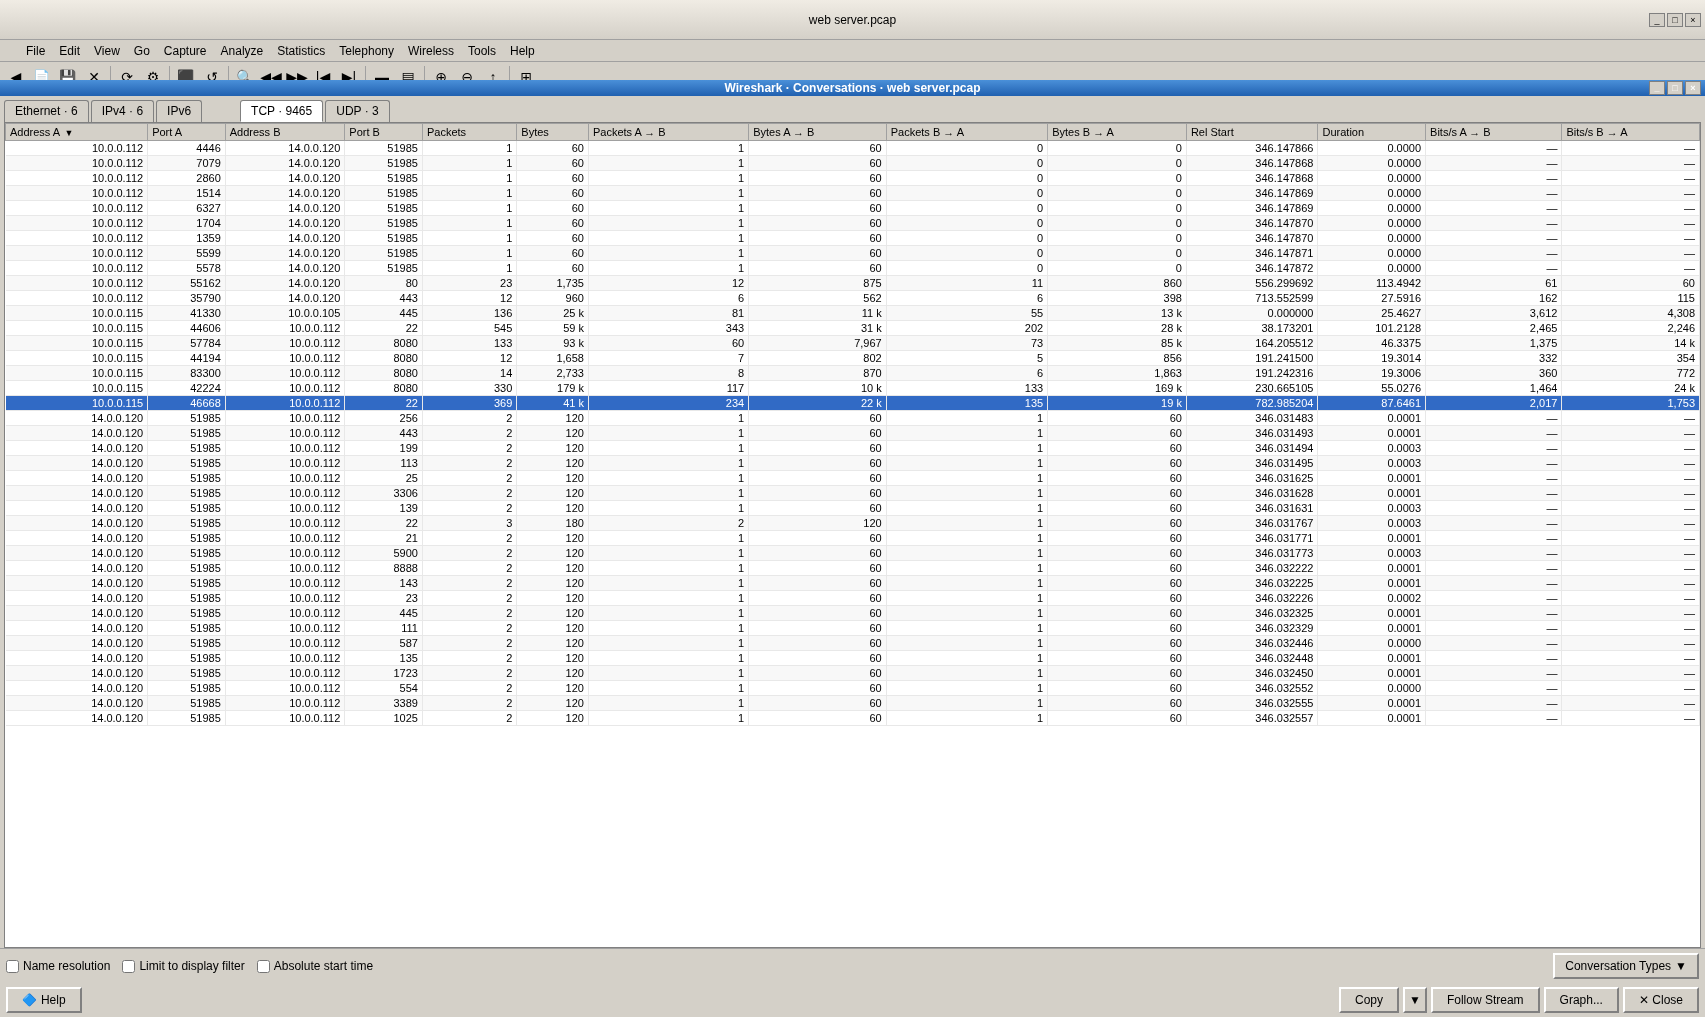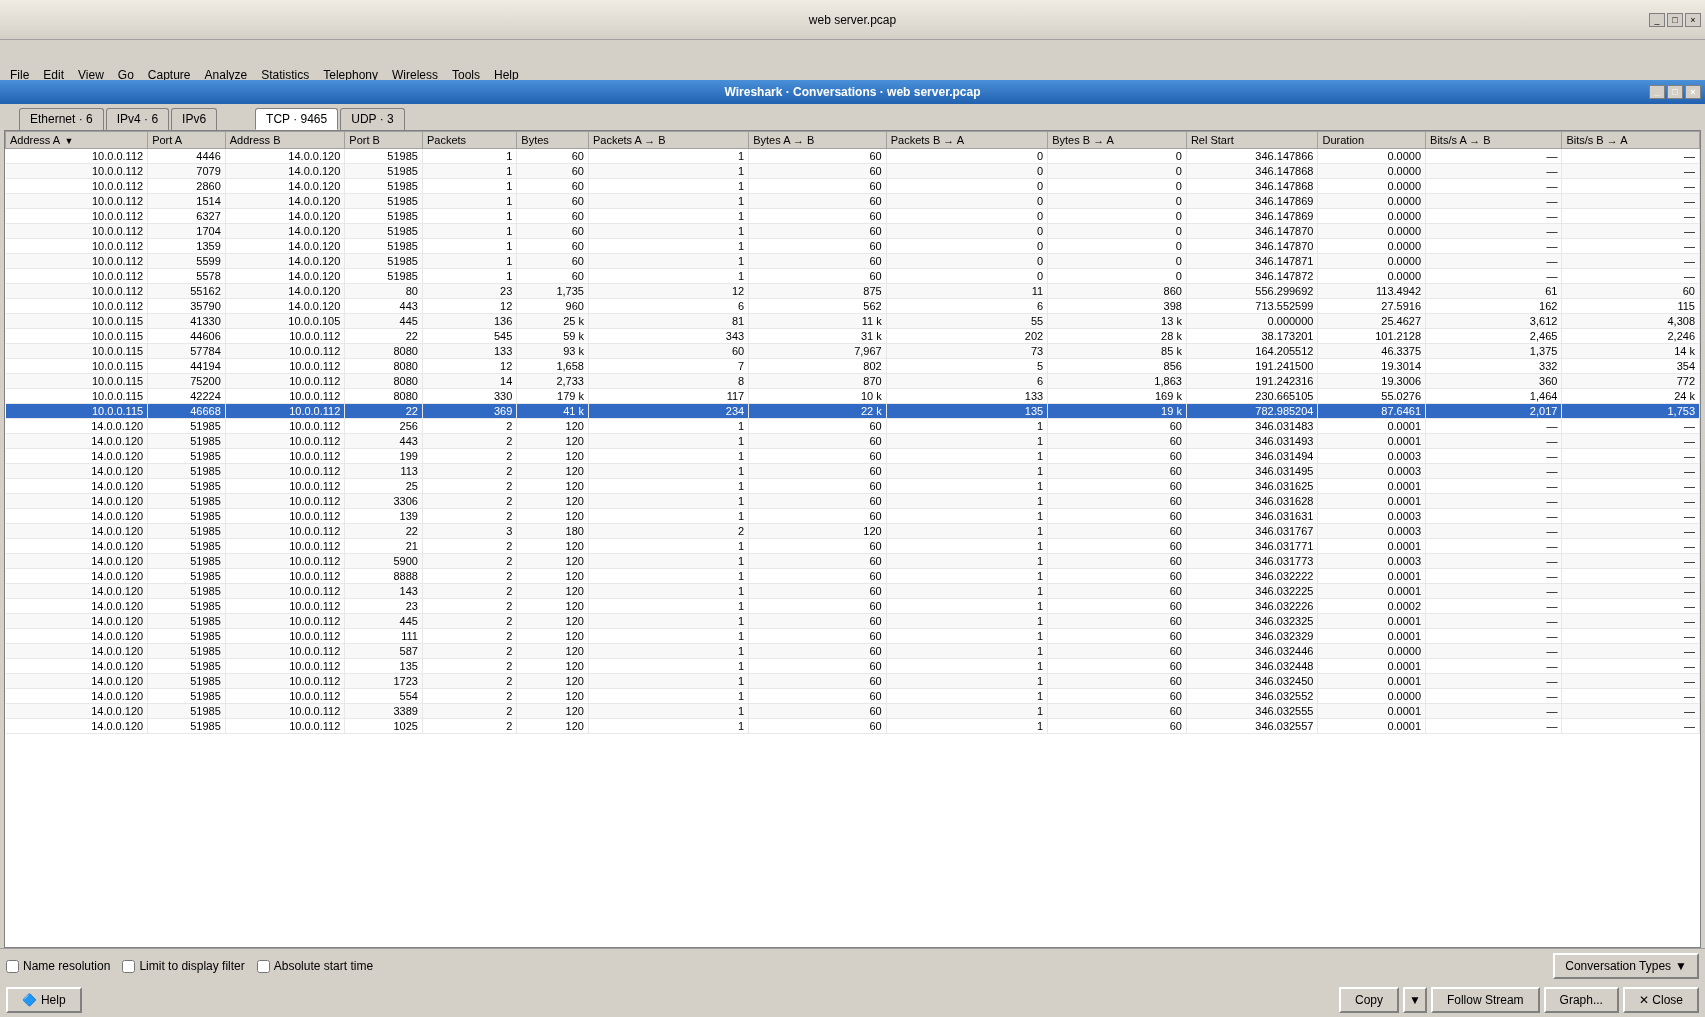--- a/index.html
+++ b/index.html
@@ -30,24 +30,23 @@
       display: flex; align-items: center; justify-content: center;
       cursor: pointer;
     }
 
     
     .menu-bar {
       background: #d4d0c8;
       height: 22px;
       display: flex;
       align-items: center;
-      padding: 0 4px;
+      padding: 0 20px;
       border-bottom: 1px solid #a0a0a0;
       gap: 2px;
-      margin-top: 24px;
     }
     .menu-item {
       padding: 2px 6px;
       cursor: pointer;
       font-size: 12px;
     }
 
     
     .toolbar {
       background: #d4d0c8;
@@ -76,39 +75,39 @@
       right: 0;
       bottom: 0;
       background: #d4d0c8;
       display: flex;
       flex-direction: column;
     }
 
     .conv-title-bar {
       background: linear-gradient(to bottom, #4a90d9, #2060b0);
       color: white;
-      height: 24px;
+      height: 16px;
       display: flex;
       align-items: center;
       justify-content: center;
       font-size: 12px;
       font-weight: bold;
       position: relative;
     }
     .conv-title-bar .win-controls {
       position: absolute;
       right: 4px;
       display: flex;
       gap: 2px;
     }
 
     
     .tabs {
       display: flex;
-      padding: 4px 19px 0;
+      padding: 4px 4px 0;
       background: #d4d0c8;
       gap: 2px;
     }
     .tab {
       padding: 3px 10px;
       background: #d4d0c8;
       border: 1px solid #808080;
       border-bottom: none;
       cursor: pointer;
       font-size: 12px;
@@ -544,21 +543,21 @@
             <td>802</td>
             <td>5</td>
             <td>856</td>
             <td>191.241500</td>
             <td>19.3014</td>
             <td>332</td>
             <td>354</td>
           </tr>
           <tr>
             <td>10.0.0.115</td>
-            <td>75200</td>
+            <td>83300</td>
             <td>10.0.0.112</td>
             <td>8080</td>
             <td>14</td>
             <td>2,733</td>
             <td>8</td>
             <td>870</td>
             <td>6</td>
             <td>1,863</td>
             <td>191.242316</td>
             <td>19.3006</td>

